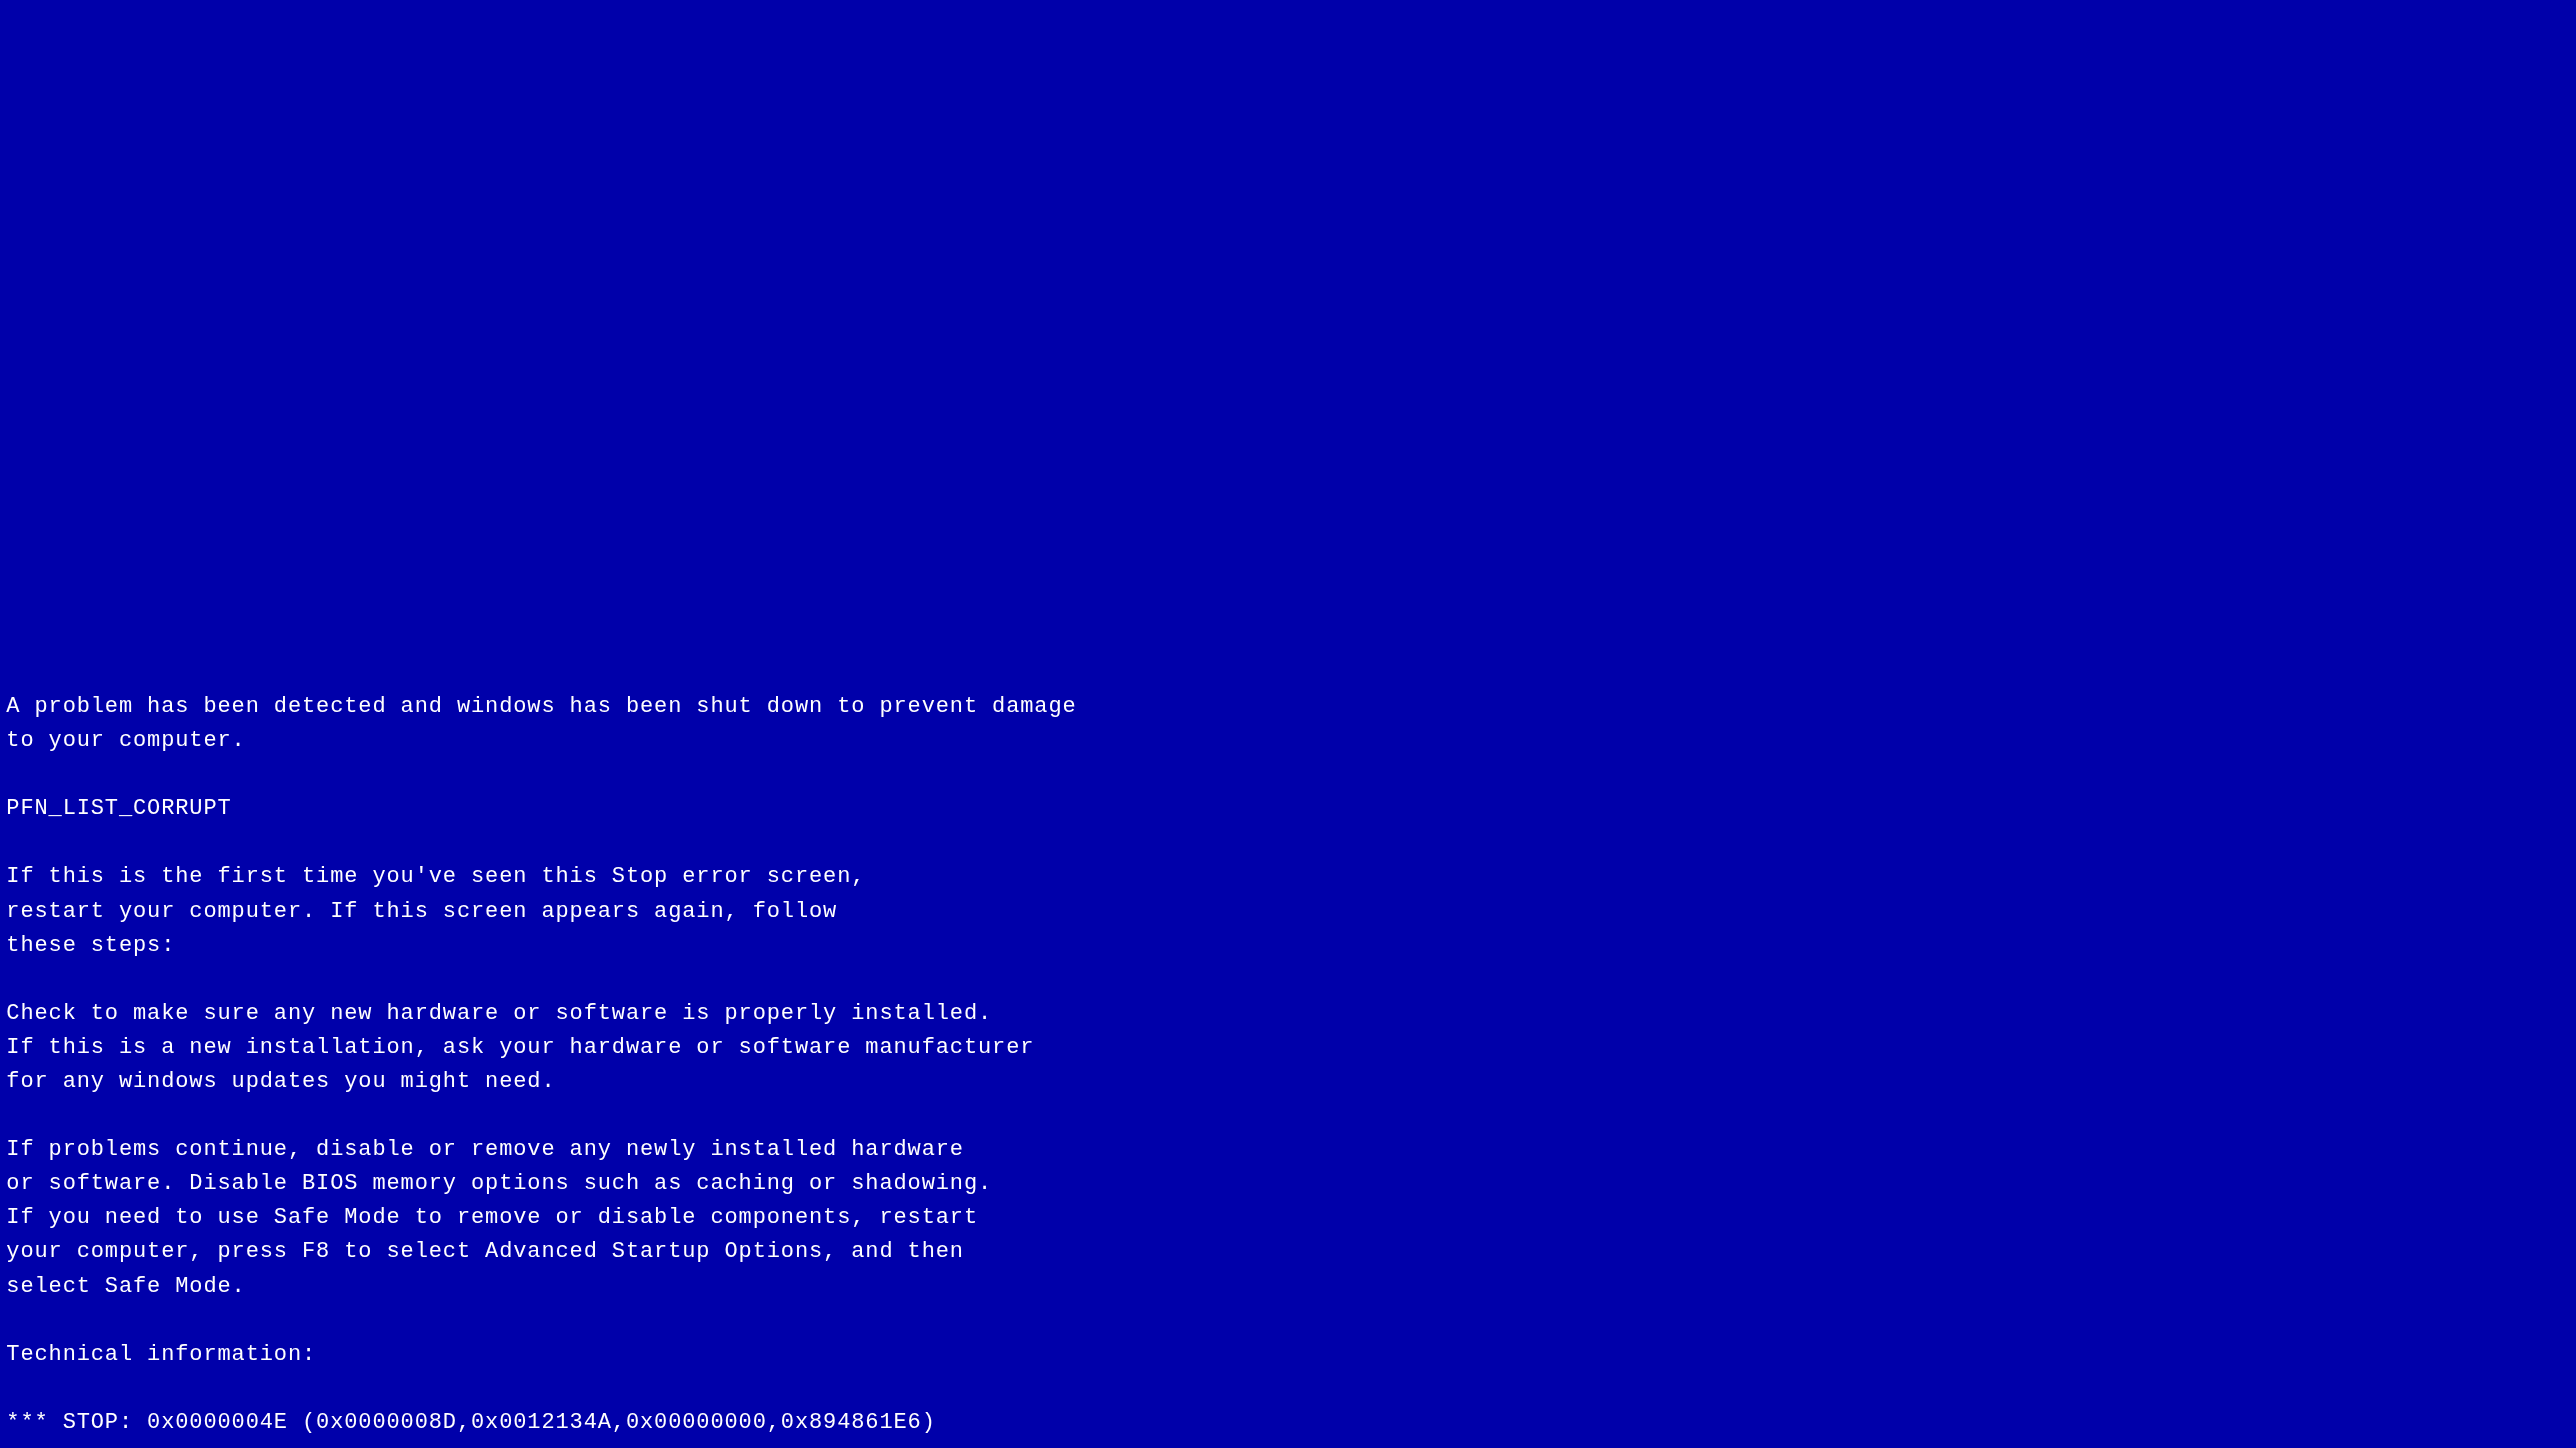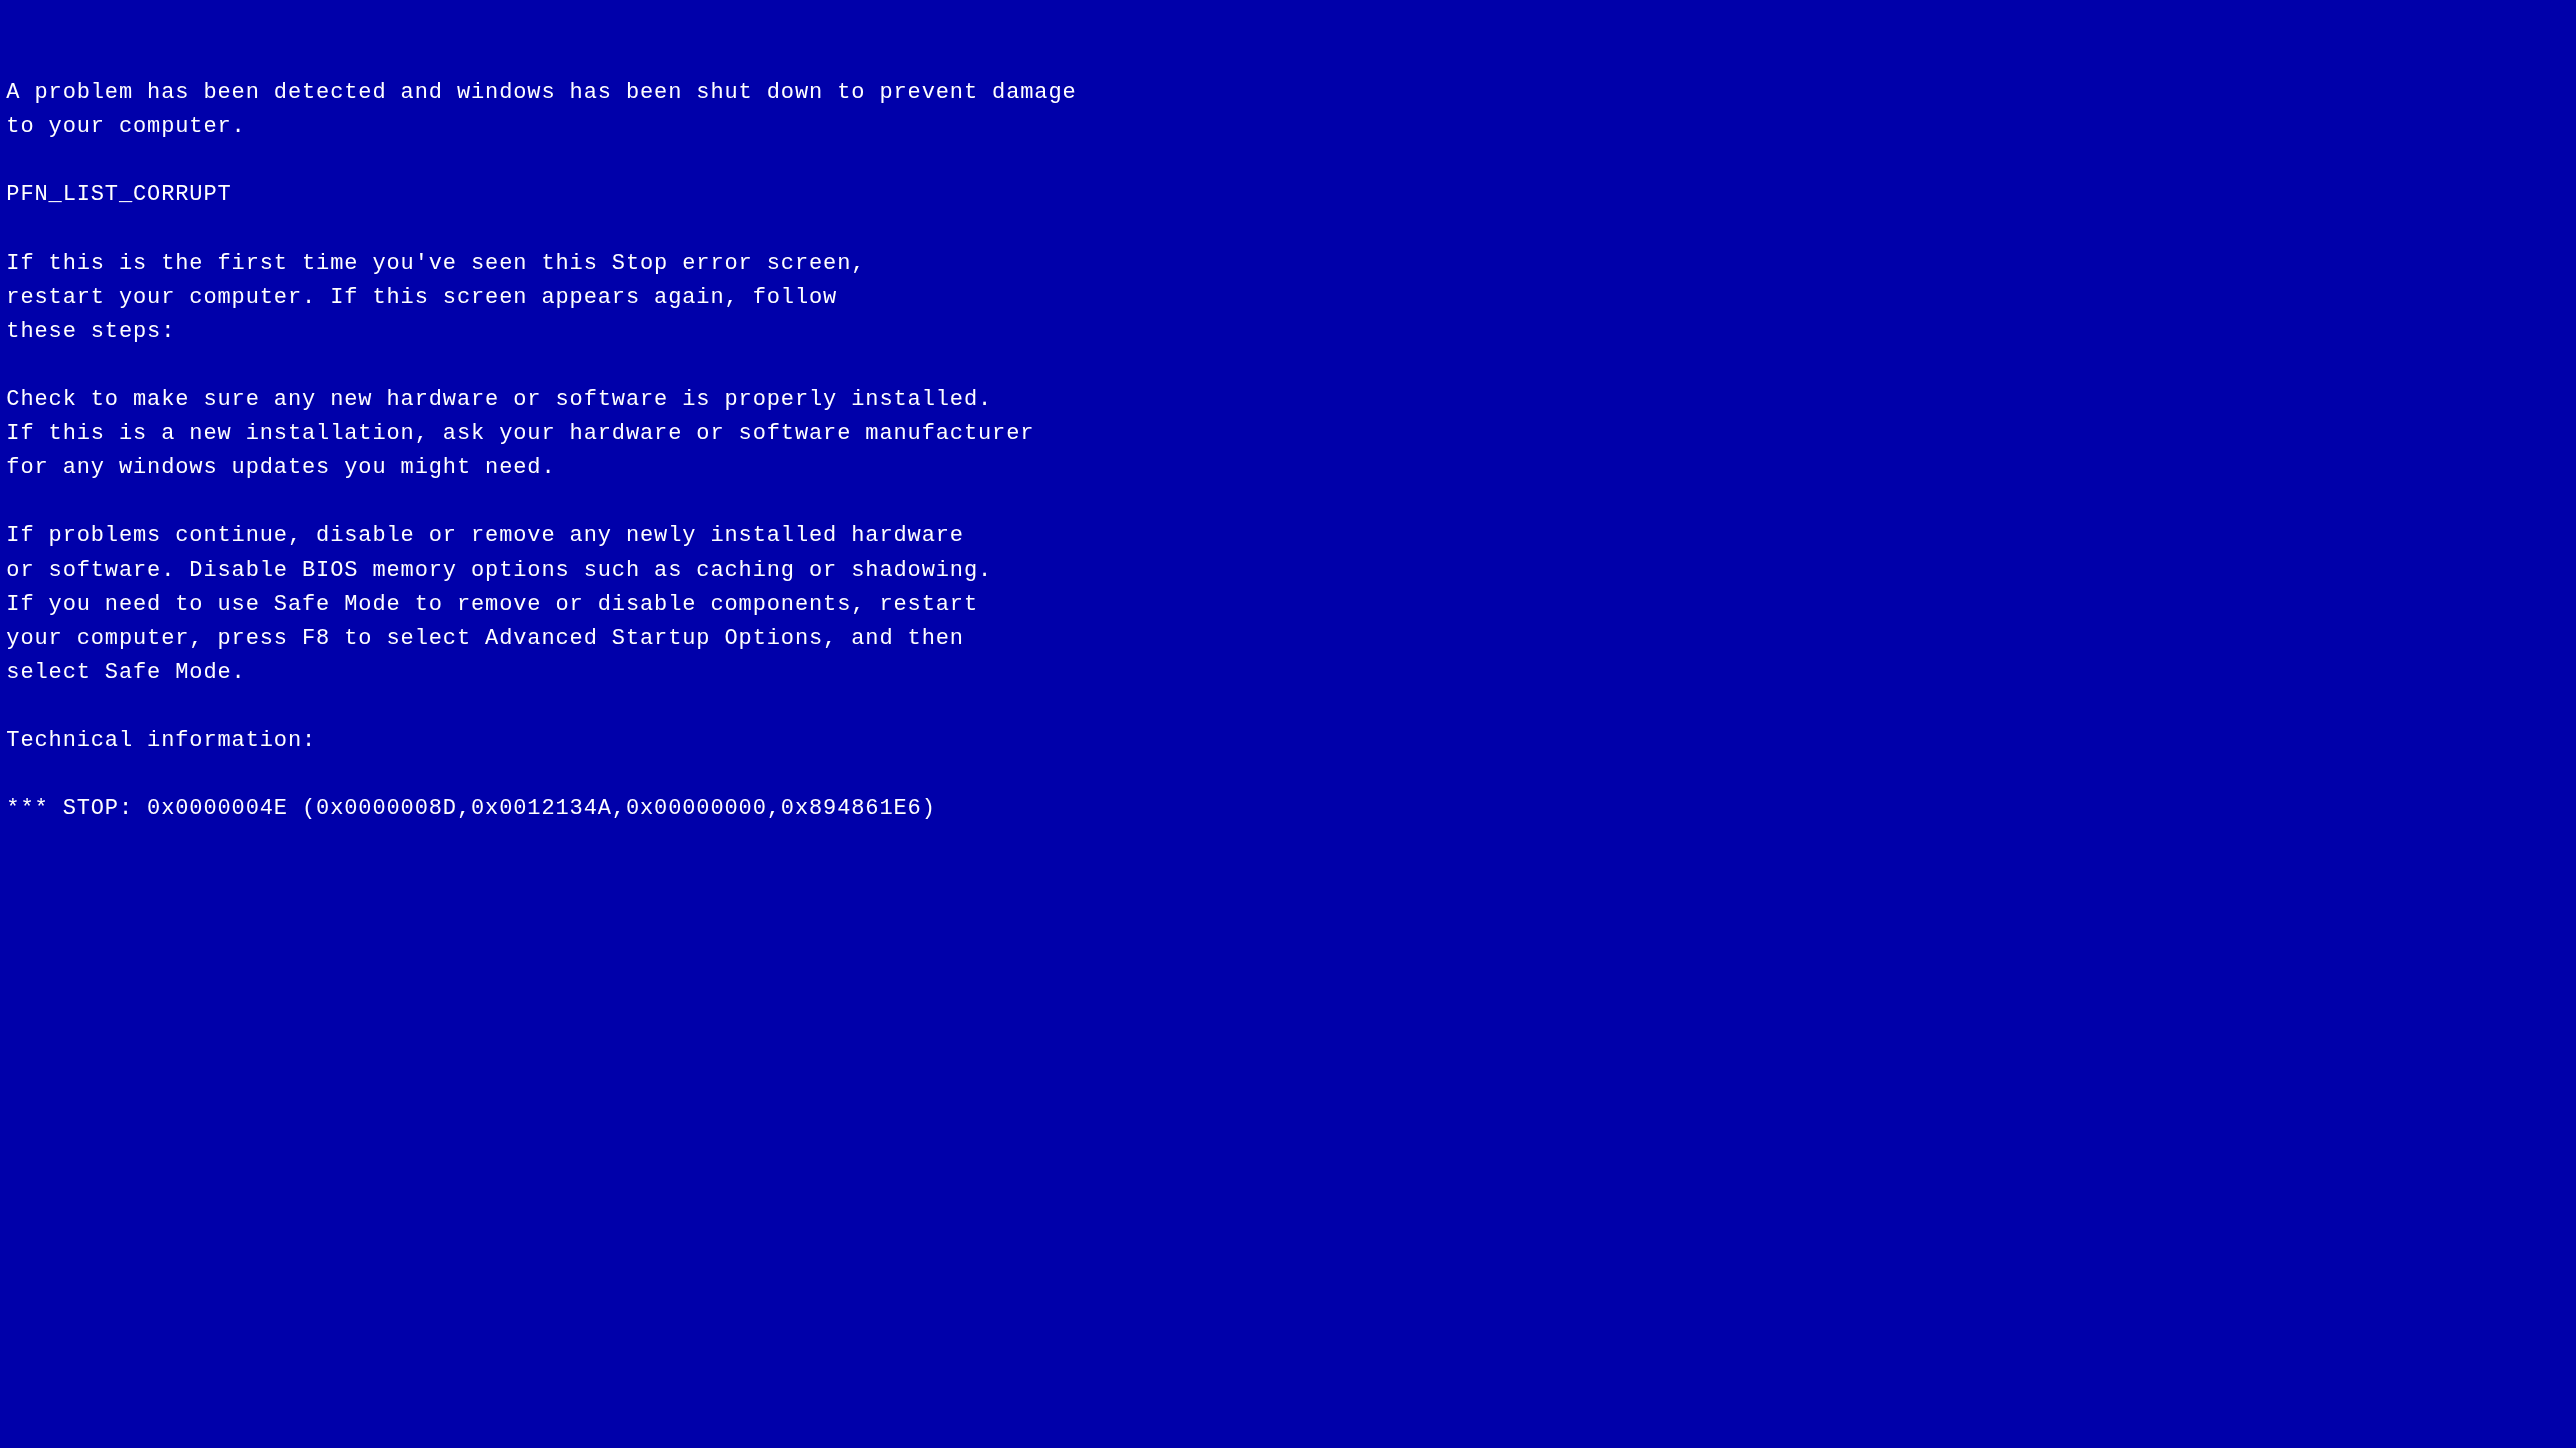--- a/index.html
+++ b/index.html
@@ -17,21 +17,21 @@
 
     .bsod-screen {
       width: 100%;
       height: 100%;
       background-color: #0000AA;
       padding: 8px 6.3px;
       font-family: 'Courier New', Courier, monospace;
       color: #FFFFFF;
       display: flex;
       flex-direction: column;
-      justify-content: flex-start;
+      justify-content: flex-end;
     }
 
     .bsod-text {
       font-family: 'Courier New', Courier, monospace;
       font-size: clamp(11px, 1.8vw, 22px);
       line-height: 1.55;
       color: #FFFFFF;
       white-space: pre-wrap;
       word-break: break-word;
       letter-spacing: 0.04em;

